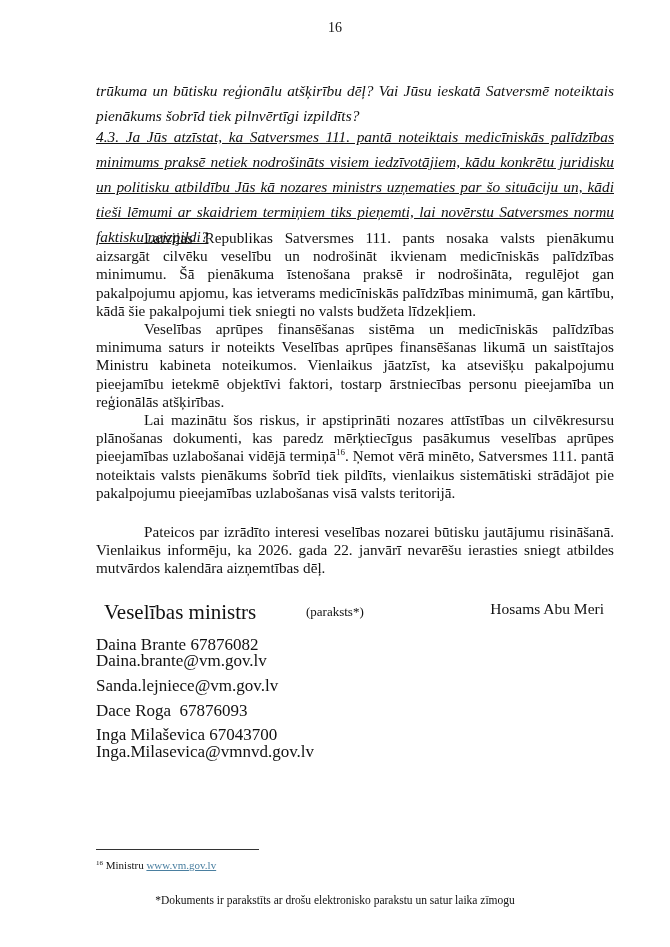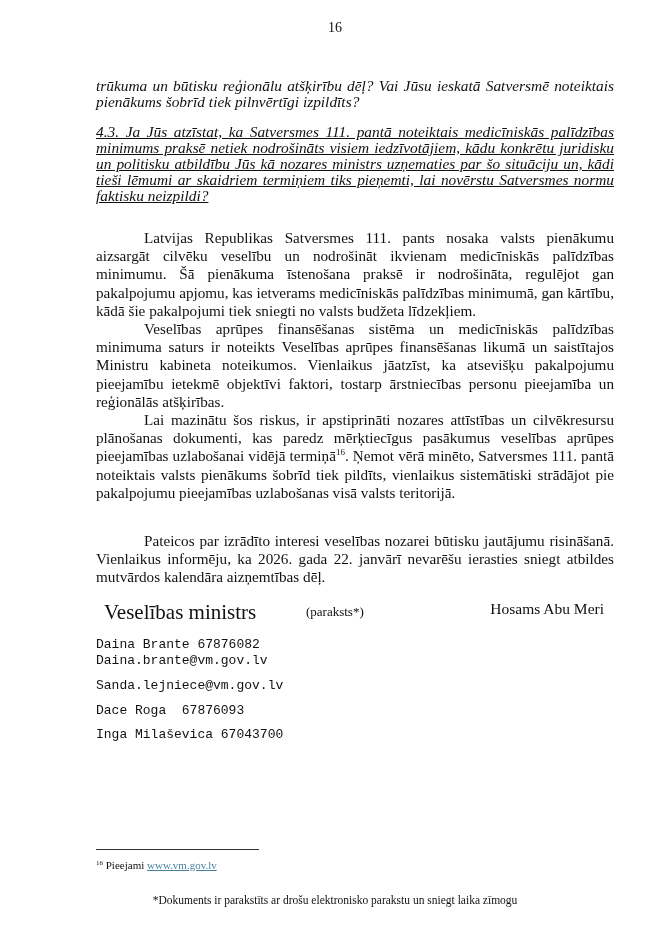--- a/index.html
+++ b/index.html
@@ -1,31 +1,31 @@
 <!DOCTYPE html>
 <html><head>
 <meta charset="utf-8">
 <style>
   html, body { margin:0; padding:0; background:#ffffff; }
   body { width:670px; height:947px; position:relative; overflow:hidden;
          font-family:"Liberation Serif", "DejaVu Serif", serif; color:#111; }
   .page-num { position:absolute; top:20px; left:0; width:670px; text-align:center; font-size:14px; }
   .content { position:absolute; left:96px; width:518px; }
-  .it { font-style:italic; font-size:15.4px; line-height:16px; text-align:justify; margin:0; }
+  .it { font-style:italic; font-size:15.4px; line-height:25px; text-align:justify; margin:0; }
   .q-cont { top:78px; }
   .q43 { top:124px;text-decoration:underline; }
   .body-text { top:229px; font-size:15.2px; line-height:18.2px; }
   .para { margin:0; text-align:justify; text-indent:48px; }
-  .para.gap { margin-top:30px; }
+  .para.gap { margin-top:21px; }
   sup { font-size:9px; line-height:0; vertical-align:6px; }
   .sig-row { position:absolute; top:600px; left:96px; width:518px; height:22px; }
   .sig-title { position:absolute; left:8px; top:0; font-size:21px; }
   .sig-mark { position:absolute; left:210px; top:4px; font-size:13px; }
   .sig-name { position:absolute; right:10px; top:0; font-size:15.5px; }
-  .contacts { position:absolute; top:637px; left:96px; font-size:13px; line-height:16.2px;font-family:Liberation Mono, monospace; }
+  .contacts { position:absolute; top:637px; left:96px; font-size:17px; line-height:16.2px; }
   .contact { margin:0 0 8.5px 0; }
   .fn-rule { position:absolute; top:849px; left:96px; width:163px; border-top:1px solid #333; }
   .footnote { position:absolute; top:859px; left:96px; font-size:11px; }
   .footnote sup { font-size:7px; vertical-align:4px; }
   .footnote a { color:#4a7fa0; text-decoration:underline; }
   .sig-note { position:absolute; top:894px; left:0; width:670px; text-align:center; font-size:11.5px; }
 </style>
 </head>
 <body>
 
@@ -58,23 +58,24 @@
     <div>Daina.brante@vm.gov.lv</div>
   </div>
   <div class="contact">
     <div>Sanda.lejniece@vm.gov.lv</div>
   </div>
   <div class="contact">
     <div style="white-space:pre;">Dace Roga  67876093</div>
   </div>
   <div class="contact">
     <div>Inga Milaševica 67043700</div>
+    <div>Inga.Milasevica@vmnvd.gov.lv</div>
   </div>
 </div>
 
 <div class="fn-rule"></div>
 <div class="footnote">
   <sup>16</sup>
-  <span>Pieejami</span>
+  <span>Ministru</span>
   <a>www.vm.gov.lv</a>
 </div>
 
-<div class="sig-note">*Dokuments ir parakstīts ar drošu elektronisko parakstu un sniegt laika zīmogu</div>
+<div class="sig-note">*Dokuments ir parakstīts ar drošu elektronisko parakstu un satur laika zīmogu</div>
 
 </body></html>

